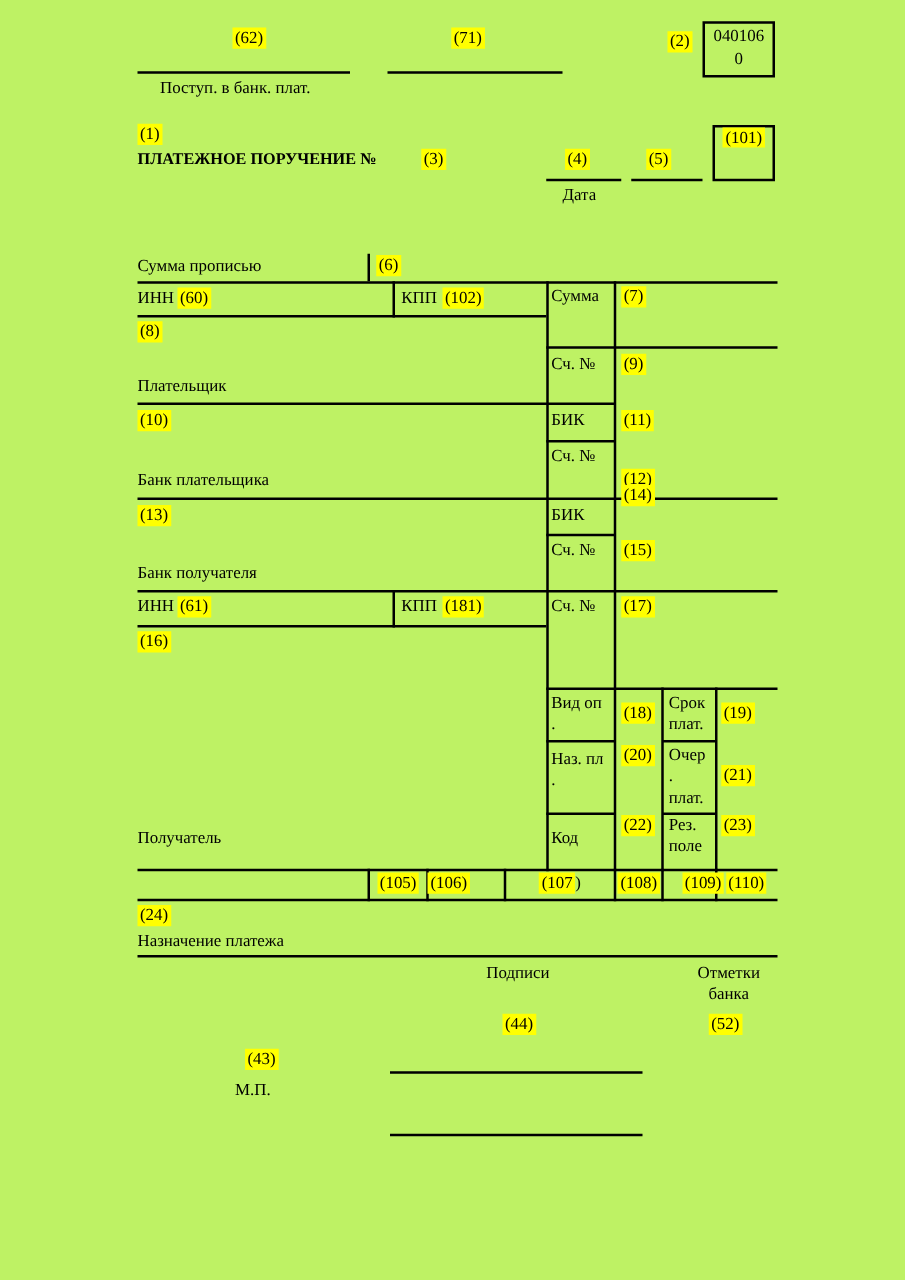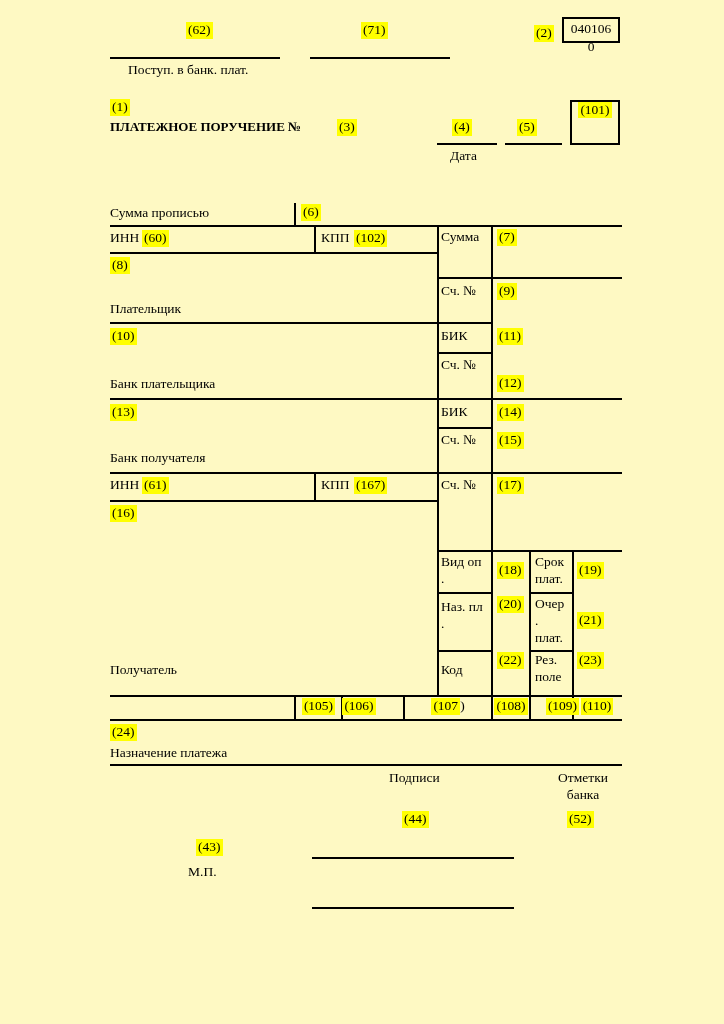--- a/index.html
+++ b/index.html
@@ -1,19 +1,19 @@
 <!DOCTYPE html>
 <html style="--hl: #ffff00; --ink: #000000;"><head>
 <meta charset="utf-8">
 <style>
   :root { --hl: #ffff00; --ink: #000000; }
   * { box-sizing: border-box; }
   html, body { margin: 0; padding: 0; background: #ffffff; }
   #page {
-    position: relative; width: 724px; height: 1024px; background: #fef9c3;
+    position: relative; width: 724px; height: 1024px; background: #bef264;
     font-family: "Liberation Serif", "DejaVu Serif", serif;
     font-size: 13.5px; color: var(--ink); overflow: hidden; padding-left: 36px;
   }
   .t { position: absolute; white-space: nowrap; line-height: 1.25; }
   .pre { white-space: pre-line; }
   .ctr { text-align: center; }
   .chip { background: var(--hl); display: inline-block; padding: 0 2px; }
   .hl { position: absolute; height: 2px; background: var(--ink); }
   .vl { position: absolute; width: 2px; background: var(--ink); }
   .box { position: absolute; border: 2px solid var(--ink); }
@@ -25,21 +25,21 @@
 <div id="page">
 
   <span class="t chip" style="left:186px;top:22px">(62)</span>
   <div class="hl" style="left:110px;top:57px;width:170px"></div>
   <div class="t" style="left:128px;top:62px">Поступ. в банк. плат.</div>
 
   <span class="t chip" style="left:361px;top:22px">(71)</span>
   <div class="hl" style="left:310px;top:57px;width:140px"></div>
 
   <span class="t chip" style="left:534px;top:25px">(2)</span>
-  <div class="box ctr" style="left:562px;top:17px;width:58px;height:26px">
+  <div class="box ctr" style="left:562px;top:17px;width:58px;height:45px">
     <div class="pre" style="line-height:18px;padding-top:1px">040106
 0</div>
   </div>
 
   <span class="t chip" style="left:110px;top:99px">(1)</span>
   <div class="t title" style="left:110px;top:119px">ПЛАТЕЖНОЕ ПОРУЧЕНИЕ №</div>
   <span class="t chip" style="left:337px;top:119px">(3)</span>
 
   <span class="t chip" style="left:452px;top:119px">(4)</span>
   <div class="hl" style="left:437px;top:143px;width:60px"></div>
@@ -93,29 +93,29 @@
 
   <span class="t chip" style="left:110px;top:328px">(10)</span>
   <span class="t" style="left:441px;top:328px">БИК</span>
   <span class="t chip" style="left:497px;top:328px">(11)</span>
   <span class="t" style="left:441px;top:357px">Сч. №</span>
   <span class="t chip" style="left:497px;top:375px">(12)</span>
   <div class="t" style="left:110px;top:376px">Банк плательщика</div>
 
   <span class="t chip" style="left:110px;top:404px">(13)</span>
   <span class="t" style="left:441px;top:404px">БИК</span>
-  <span class="t chip" style="left:497px;top:404px">(14)</span>
+  <span class="t chip" style="left:497px;top:388px">(14)</span>
   <span class="t" style="left:441px;top:432px">Сч. №</span>
   <span class="t chip" style="left:497px;top:432px">(15)</span>
   <div class="t" style="left:110px;top:450px">Банк получателя</div>
 
   <span class="t" style="left:110px;top:477px">ИНН</span>
   <span class="t chip" style="left:142px;top:477px">(61)</span>
   <span class="t" style="left:321px;top:477px">КПП</span>
-  <span class="t chip" style="left:354px;top:477px">(167)</span>
+  <span class="t chip" style="left:354px;top:477px">(181)</span>
   <span class="t" style="left:441px;top:477px">Сч. №</span>
   <span class="t chip" style="left:497px;top:477px">(17)</span>
   <span class="t chip" style="left:110px;top:505px">(16)</span>
 
   <div class="t pre" style="left:441px;top:554px;white-space:pre-line">Вид оп
 .</div>
   <span class="t chip" style="left:497px;top:562px">(18)</span>
   <div class="t pre" style="left:535px;top:554px;white-space:pre-line">Срок
 плат.</div>
   <span class="t chip" style="left:577px;top:562px">(19)</span>

